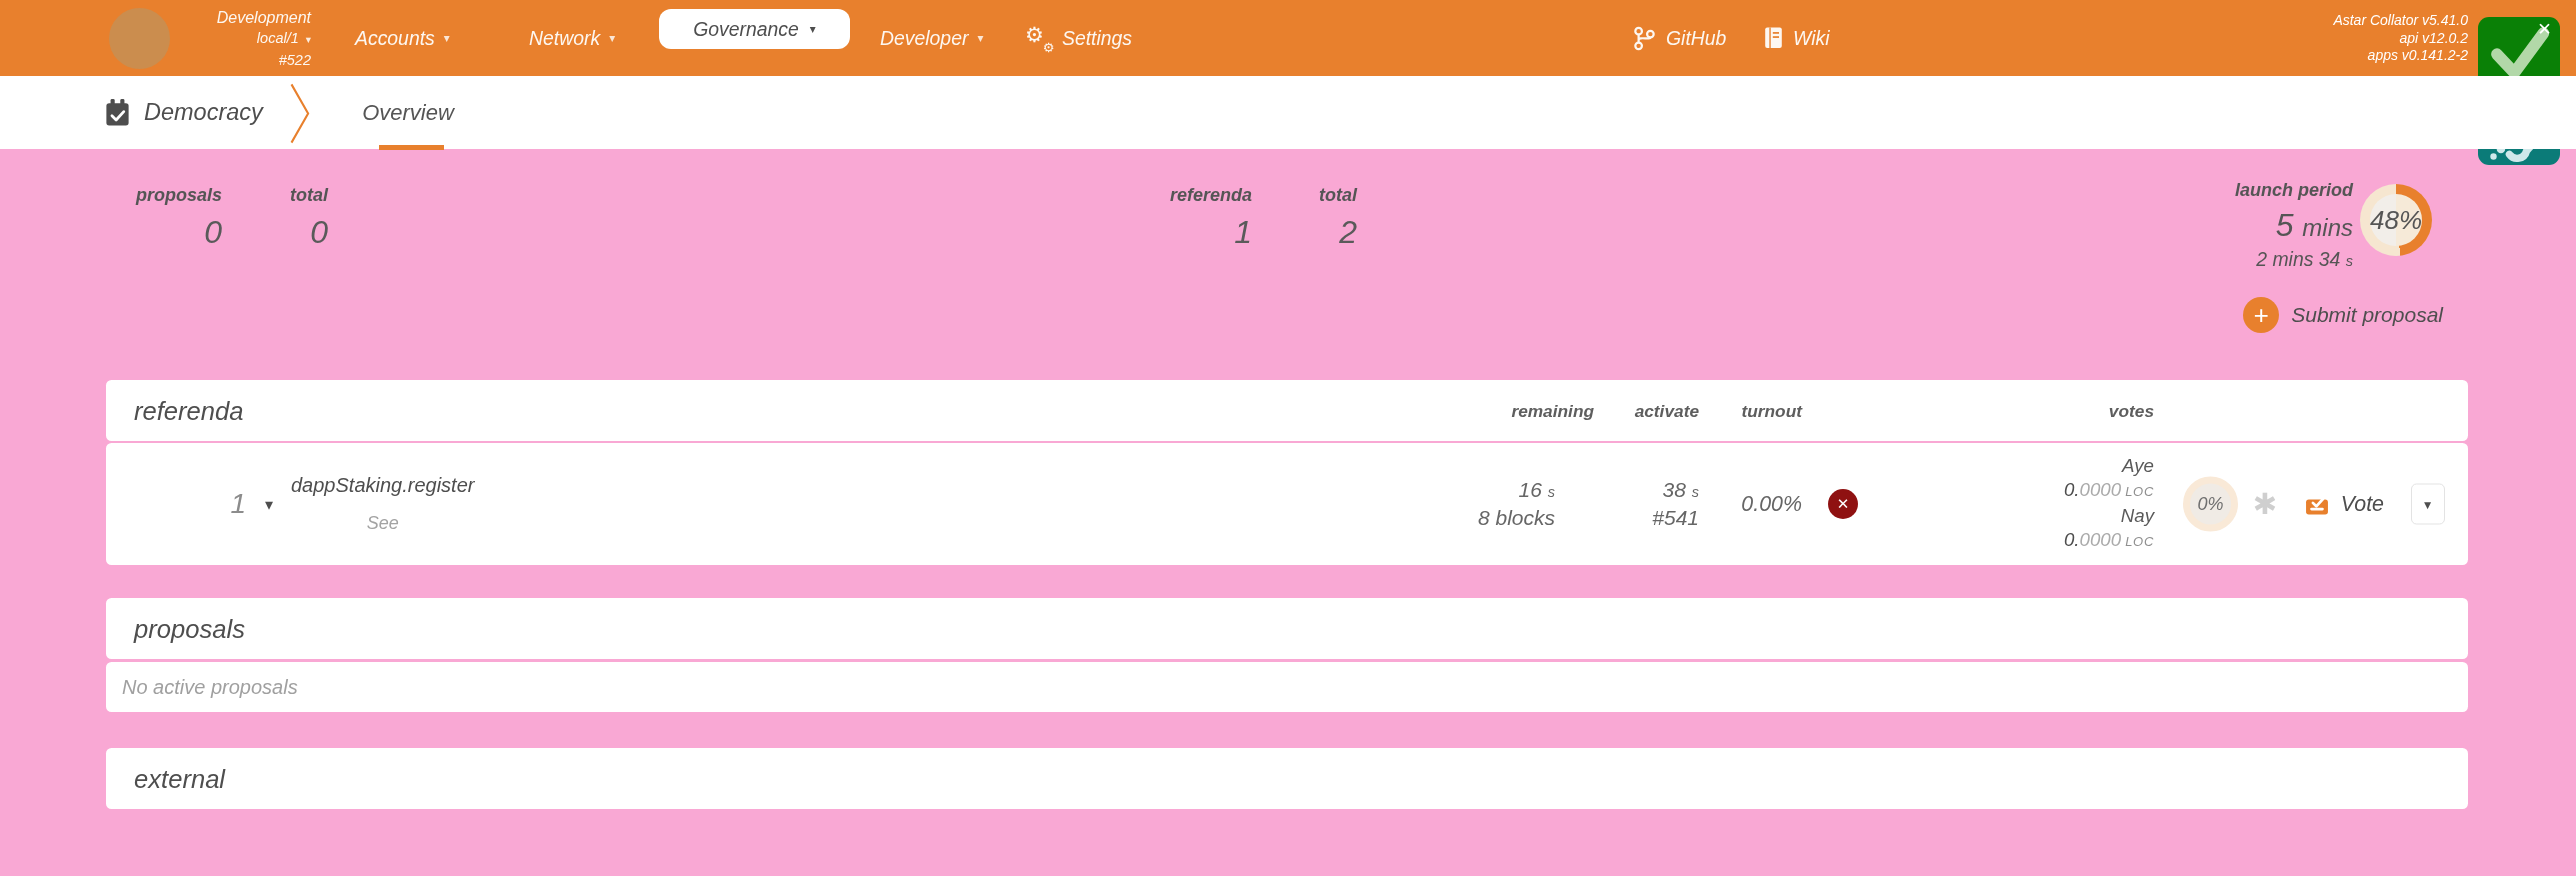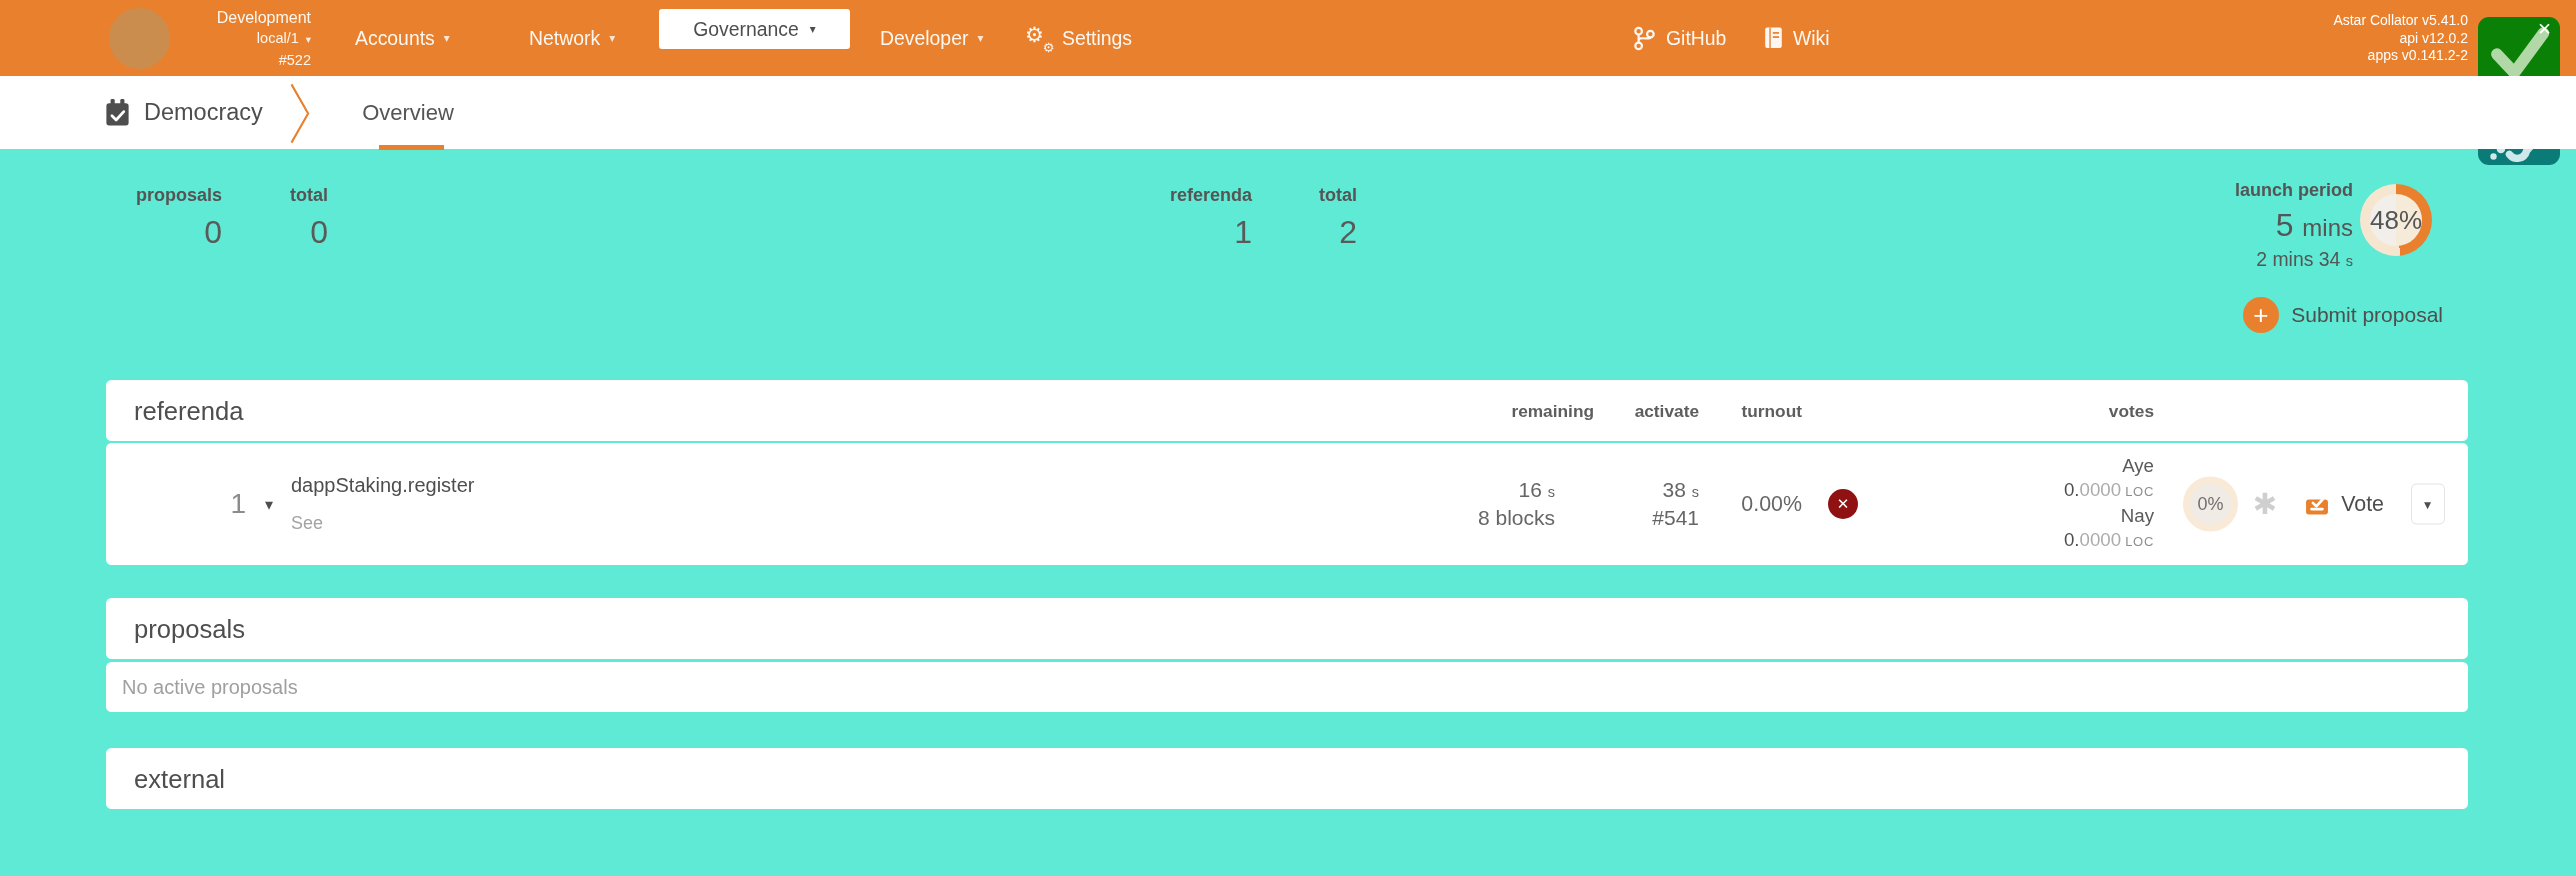--- a/index.html
+++ b/index.html
@@ -1,29 +1,29 @@
 <!DOCTYPE html>
 <html style="font-size:11px"><head>
 <meta charset="utf-8">
 <style>
   html,body{margin:0;padding:0;background:#f3efea;}
   .stage{position:relative;width:2576px;height:877px;overflow:hidden;
-         font-family:"Liberation Sans","DejaVu Sans",sans-serif;color:#4e4e4e;background:#5eead4;}
+         font-family:"Liberation Sans","DejaVu Sans",sans-serif;color:#4e4e4e;background:#f9a8d4;font-style:italic;}
 
   
   .topbar{position:absolute;left:0;top:0;width:2576px;height:76px;background:#e8802d;}
   .logo-circle{position:absolute;left:109px;top:7.6px;width:61px;height:61px;border-radius:50%;background:#cb8d4e;}
   .net-info{position:absolute;left:173px;top:7px;width:138px;text-align:right;color:#fdf7f1;line-height:21px;}
   .net-name{font-size:16px;}
   .net-endpoint,.net-block{font-size:14.5px;}
   .net-endpoint .caret{margin-left:7px;font-size:10.4px;color:rgba(255,255,255,.85);}
   .nav-item{position:absolute;top:0;height:76px;display:flex;align-items:center;gap:9px;
             color:#fdf7f1;font-size:19.4px;cursor:pointer;}
   .nav-item .caret{font-size:11.8px;color:rgba(255,255,255,.8);}
-  .nav-pill{position:absolute;left:659px;top:9px;width:191px;height:40px;background:#fff;border-radius:3px;
+  .nav-pill{position:absolute;left:659px;top:9px;width:191px;height:40px;background:#fff;border-radius:12px;
             display:flex;align-items:center;justify-content:center;gap:11px;color:#4e4e4e;font-size:19.4px;cursor:pointer;}
   .nav-pill .caret{font-size:11.8px;color:#4e4e4e;}
   .gear-wrap{position:relative;width:28px;height:28px;}
   .gear-main{position:absolute;left:0;top:-1.4px;font-size:21px;color:#fdf7f1;}
   .gear-small{position:absolute;right:-1.4px;bottom:-2.8px;font-size:13px;color:#fdf7f1;}
   .version{position:absolute;right:108px;top:12.4px;text-align:right;color:#fff;font-size:14px;line-height:17.3px;}
 
   
   .ext-btn{position:absolute;right:16px;border-radius:11px;cursor:pointer;}
   .ext-check{top:16.6px;width:82px;height:72px;background:#0a8006;}
@@ -68,21 +68,21 @@
   .col-head{position:absolute;top:50%;transform:translateY(-50%);font-size:17.3px;font-weight:700;color:#5e5e5e;text-align:right;}
   .band-empty{height:50px;display:flex;align-items:center;padding-left:16px;box-sizing:border-box;
               font-size:20px;color:#a0a0a0;border-radius:5.5px;}
 
   .ref-row{top:443px;height:122px;}
   .cell{position:absolute;top:50%;transform:translateY(-50%);}
   .ref-id{left:82px;width:58px;text-align:right;font-size:28px;color:#8c8c8c;}
   .ref-caret{left:159px;font-size:16px;color:#4e4e4e;cursor:pointer;}
   .ref-name{left:185px;}
   .ref-name .line1{font-size:20px;color:#4e4e4e;}
-  .ref-name .line2{margin-top:16px;font-size:18px;color:#a3a3a3;cursor:pointer;}
+  .ref-name .line2{margin-top:16px;font-size:18px;color:#a3a3a3;cursor:pointer;text-align:center;}
   .num-cell{text-align:right;color:#666;line-height:26px;font-size:21px;}
   .num-cell .unit{font-size:14.5px;}
   .r-remaining{right:913px;}
   .r-activate{right:769px;}
   .r-turnout{right:666px;font-size:21.4px;color:#666;}
   .fail-badge{right:610px;width:30px;height:30px;border-radius:50%;background:#8f1111;
               display:flex;align-items:center;justify-content:center;color:#fff;font-size:15px;font-weight:700;}
   .votes-cell{right:314px;text-align:right;line-height:24px;}
   .vote-lbl{font-size:18.7px;color:#5a5a5a;}
   .amt-int{font-size:18.7px;color:#4e4e4e;}

